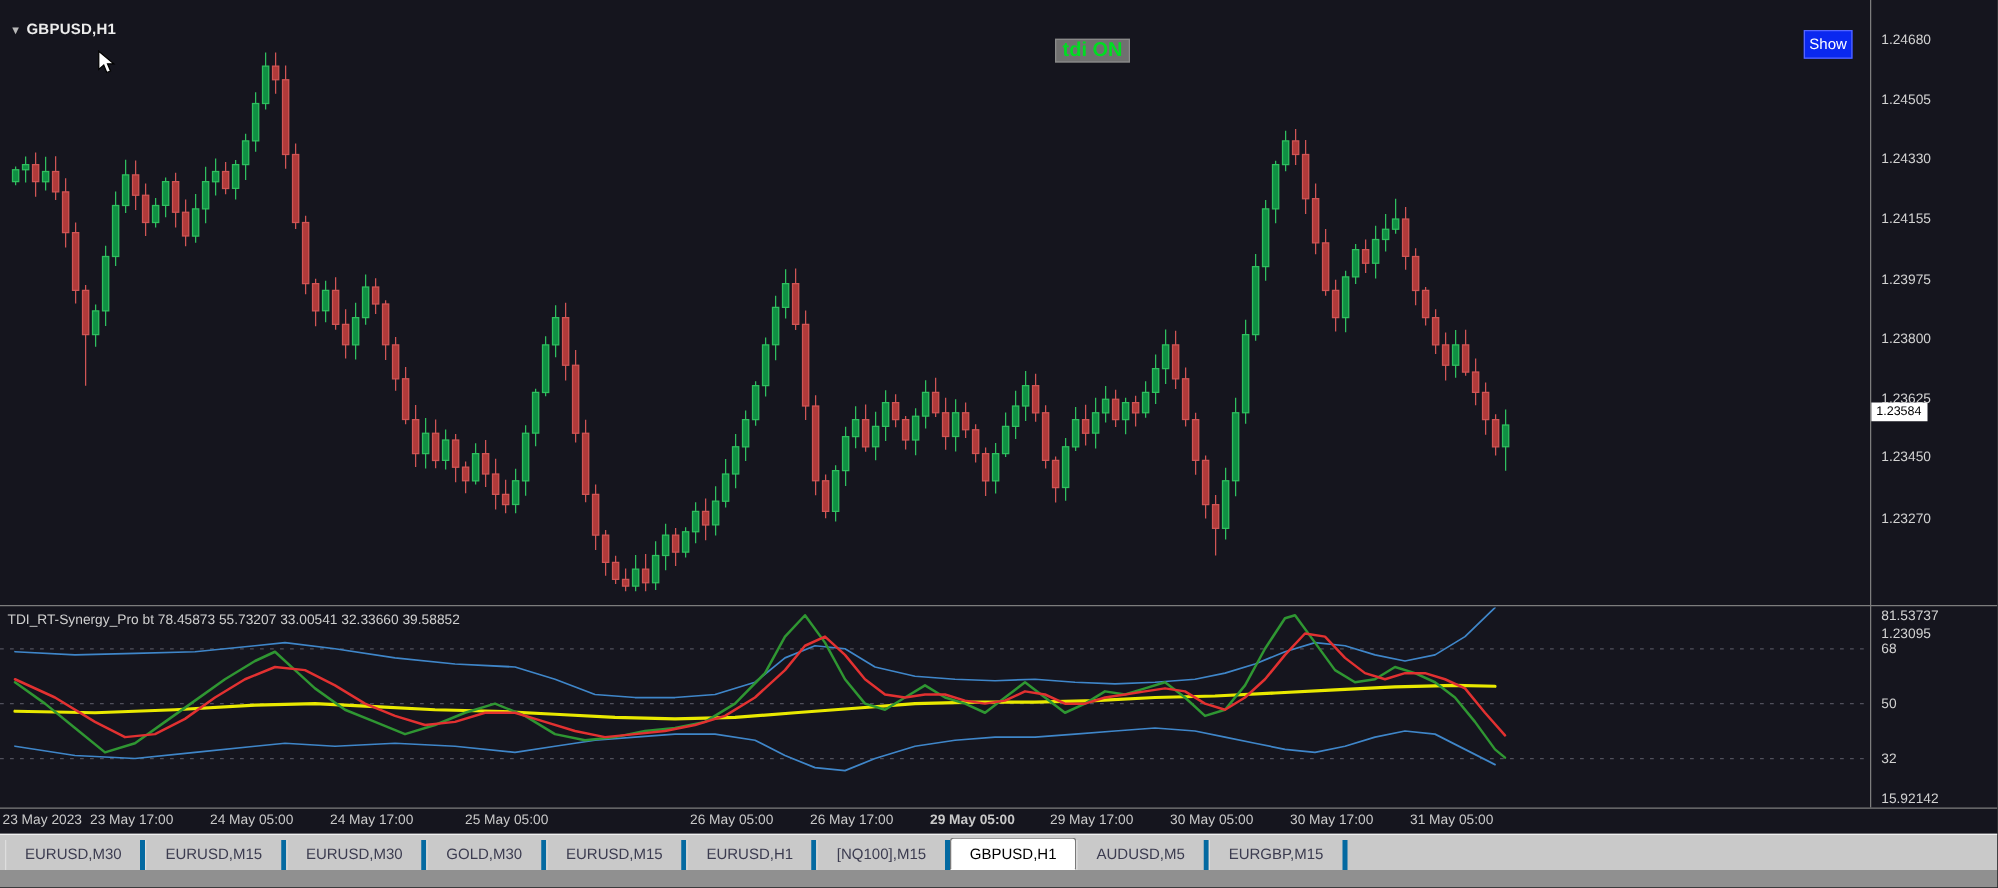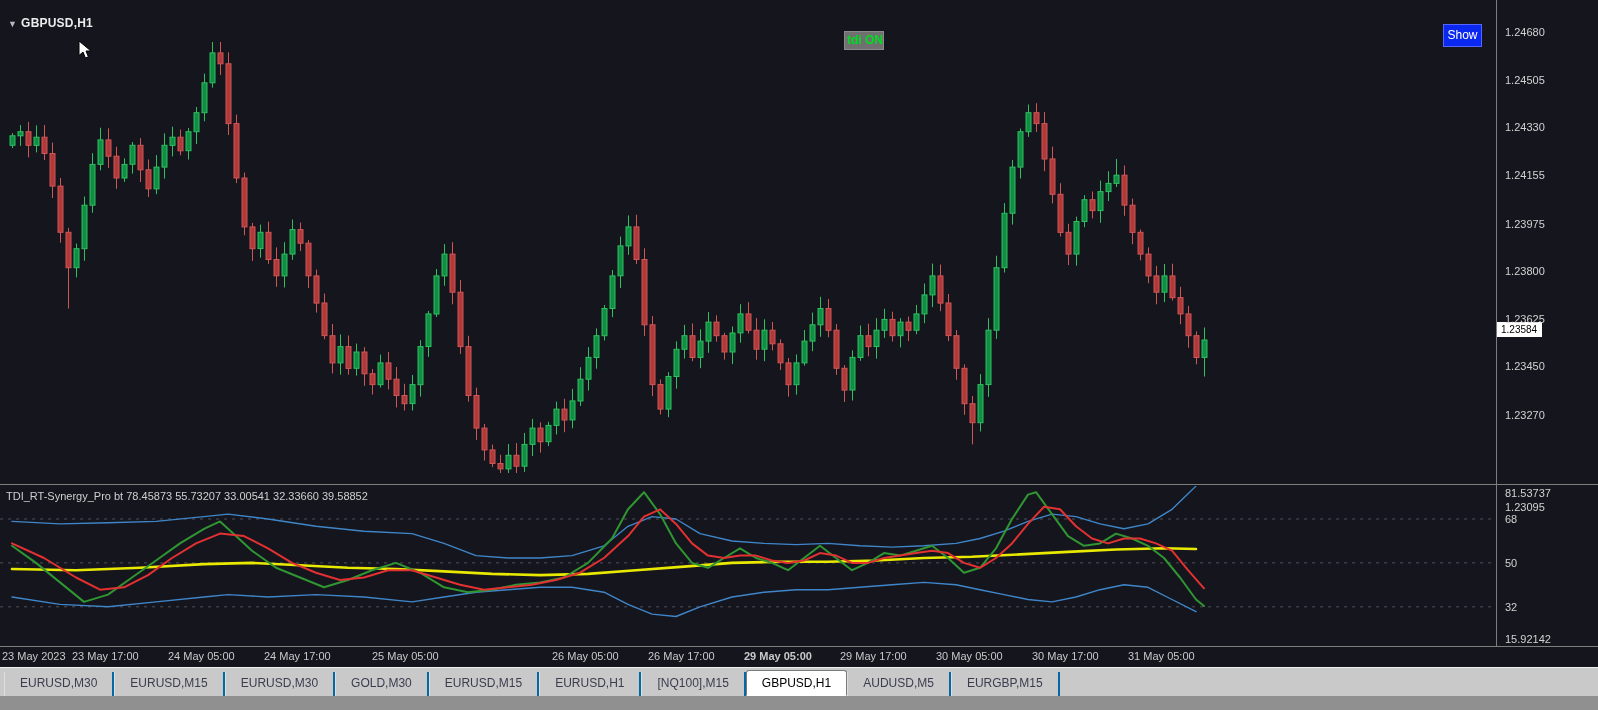--- a/index.html
+++ b/index.html
@@ -31,24 +31,24 @@
     white-space:nowrap;
   }
 
   #symbol-label {
     left:8px; top:6px; font-size:12px; color:#ececec; font-weight:bold;
     letter-spacing:.2px; cursor:default;
   }
   #symbol-label .tri { font-size:9px; color:#b9b9b9; margin-right:4px; font-weight:normal; }
 
   #tdi-toggle {
-    left:844px; top:21px; width:40px; height:19px;
+    left:844px; top:21px; width:60px; height:19px;
     background:#707070; border:1px solid #8a8a8a;
-    color:#00dd22; font-size:12px; font-weight:bold;
-    text-align:right; line-height:17px; cursor:pointer;
+    color:#00dd22; font-size:16px; font-weight:bold;
+    text-align:center; line-height:17px; cursor:pointer;
   }
   #show-btn {
     left:1443px; top:14px; width:39px; height:23px;
     background:#0a28f0; border:1px solid #5566ff;
     color:#ffffff; font-size:12px; text-align:center; line-height:21px;
     cursor:pointer;
   }
 
   #tdi-header {
     left:6px; top:4px; font-size:11px; color:#cfcfcf; white-space:nowrap;
@@ -60,21 +60,21 @@
   }
 
   #tab-bar {
     left:0; top:667px; width:1598px; height:29px;
     background:#c9c9c9; border-top:1px solid #efefef;
     display:flex; align-items:flex-end; padding-left:4px;
   }
   .tab {
     height:24px; padding:4px 15px 0 15px; margin-bottom:0;
     font-size:12px; color:#3c3c50;
-    border-right:2px solid #0369a1; border-left:1px solid #dedede;
+    border-right:4px solid #0369a1; border-left:1px solid #dedede;
     cursor:pointer; white-space:nowrap;
   }
   .tab.active {
     background:#ffffff; color:#000;
     border:1px solid #7a7a7a; border-bottom:1px solid #ffffff;
     border-radius:3px 3px 0 0; height:26px; padding-top:5px;
   }
   #bottom-strip { left:0; top:696px; width:1598px; height:14px; background:#909090; }
 
   #cursor { left:78px; top:30px; }

